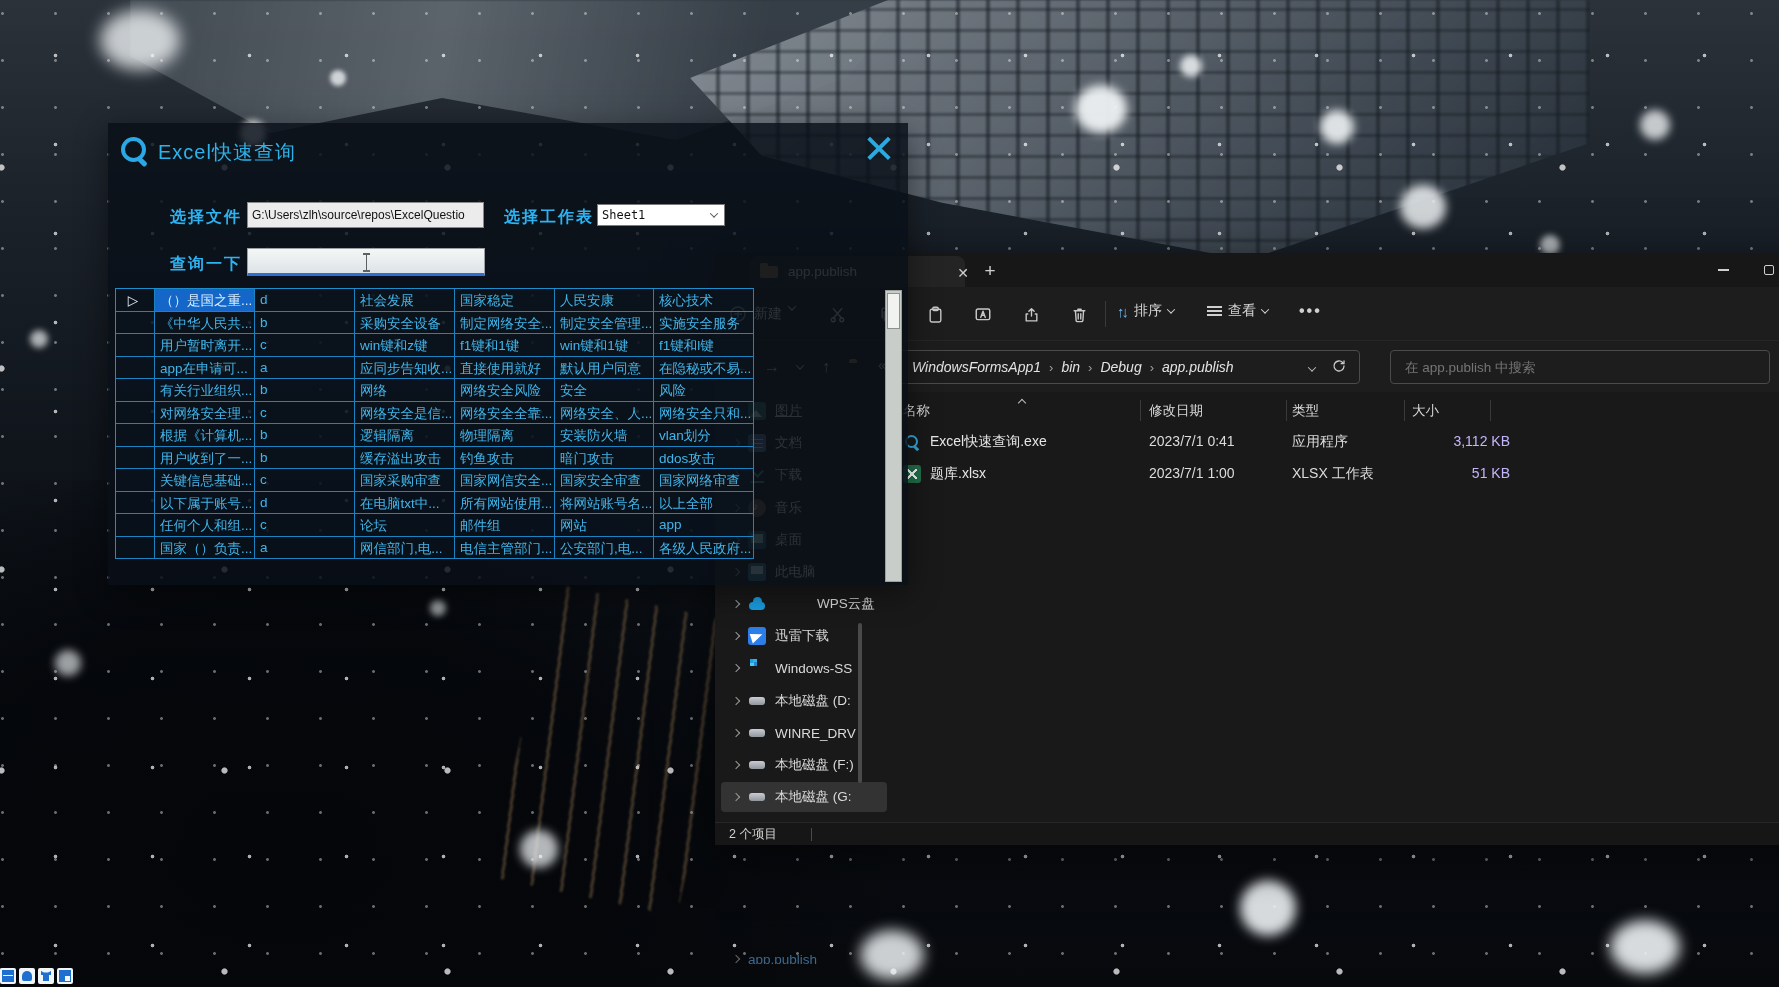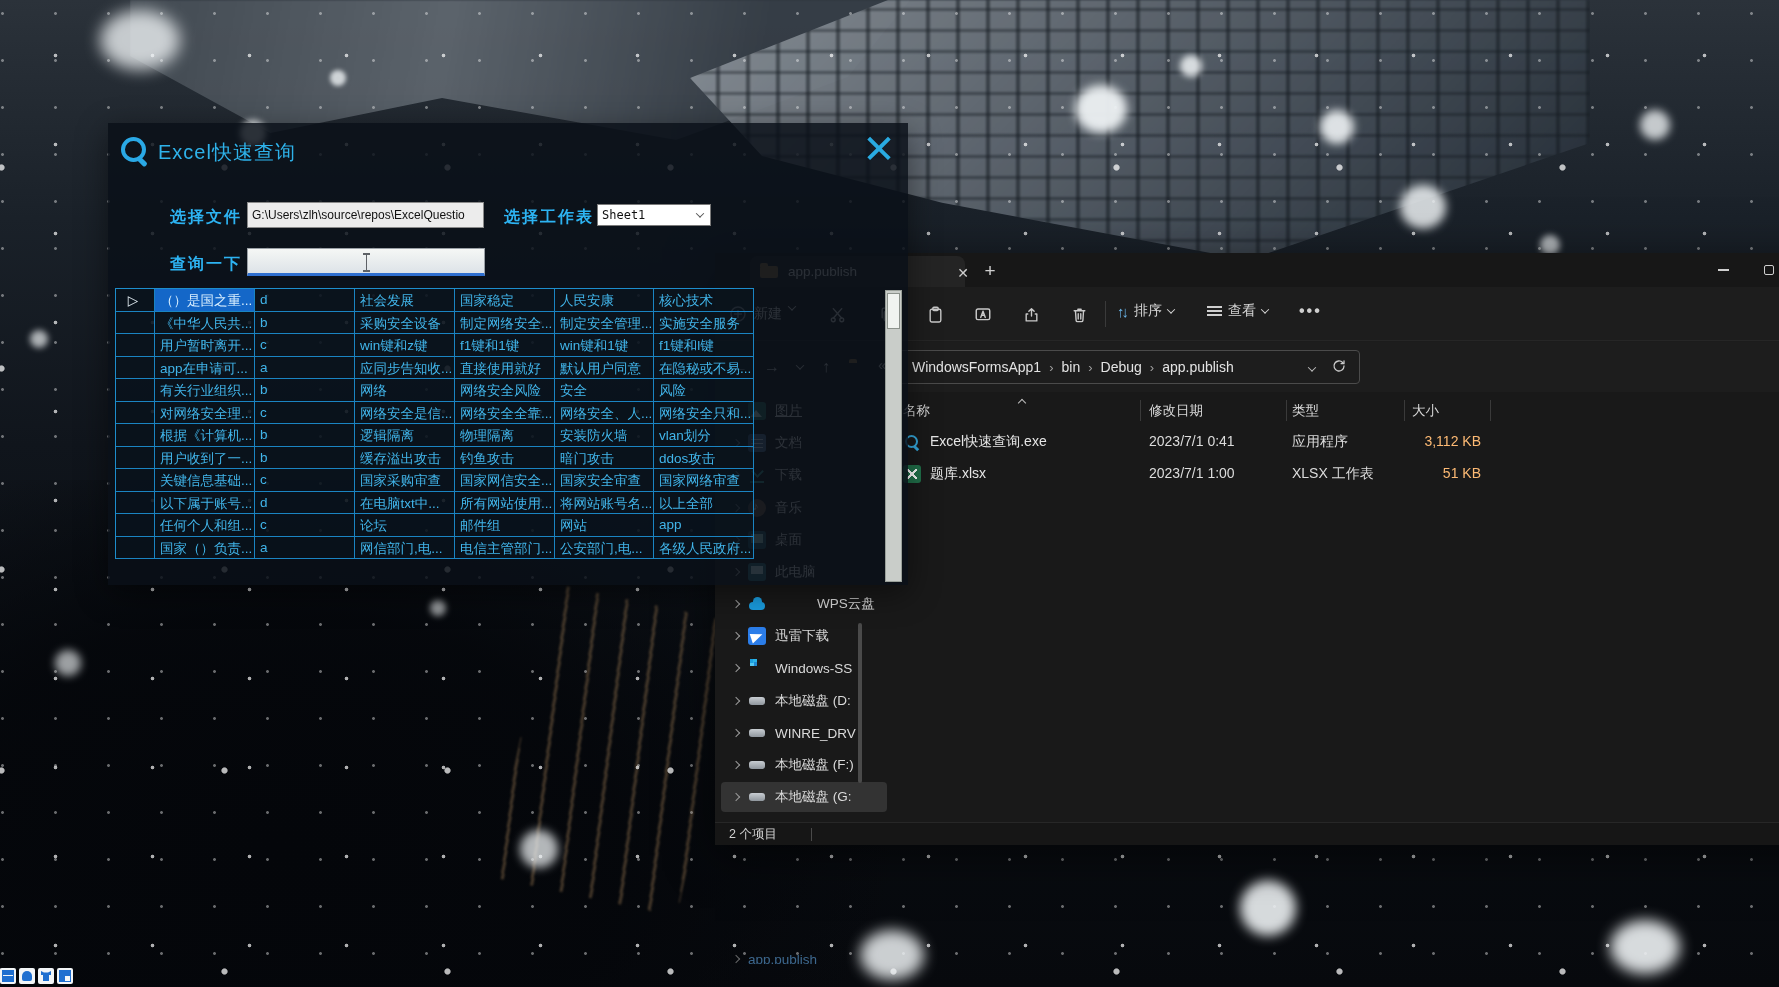--- a/index.html
+++ b/index.html
@@ -59,39 +59,39 @@
   .chev-u{transform:rotate(-135deg);}
   .ex-address{position:absolute;left:0;top:89px;right:0;height:50px;background:#1d1d1d;}
   .nav-btn{position:absolute;top:12px;width:26px;height:26px;color:#c9c9c9;font-size:16px;
            display:flex;align-items:center;justify-content:center;}
   .addr-folder{position:absolute;left:134px;top:20px;}
   .folder-ic{position:relative;width:18px;height:12px;background:#8a6d42;border-radius:2px;}
   .folder-ic::before{content:"";position:absolute;left:0;top:-3px;width:8px;height:4px;background:#8a6d42;border-radius:2px 2px 0 0;}
   .addr-laquo{position:absolute;left:163px;top:14px;color:#bdbdbd;font-size:15px;}
   .bc-box{position:absolute;left:182px;top:8px;width:463px;height:34px;border:1px solid #4b4b4b;border-radius:4px;
           display:flex;align-items:center;padding:0 8px;color:#e3e3e3;}
-  .bc-item{padding:0 6px;white-space:nowrap;}
+  .bc-item{padding:0 6px;white-space:nowrap;font-style:italic;}
   .bc-sep{color:#9f9f9f;font-size:13px;padding:0 2px;}
   .bc-dd{margin-left:auto;color:#bdbdbd;padding:0 8px;}
   .bc-refresh{color:#c9c9c9;padding:0 4px 0 8px;}
   .search-box{position:absolute;left:675px;top:8px;width:380px;height:34px;border:1px solid #4b4b4b;border-radius:4px;
           display:flex;align-items:center;padding:0 12px;}
   .search-box input{background:transparent;border:none;outline:none;color:#9a9a9a;font-size:13.5px;width:100%;
           font-family:"Liberation Sans","DejaVu Sans",sans-serif;}
   .ex-body{position:absolute;left:0;top:139px;right:0;bottom:23px;background:#191919;}
   .ex-headers{position:absolute;left:180px;top:5px;right:0;height:28px;color:#d8d8d8;font-size:13.5px;}
   .colh{position:absolute;top:5px;white-space:nowrap;}
   .col-div{position:absolute;top:3px;width:1px;height:21px;background:#3a3a3a;}
   .sort-asc{position:absolute;left:124px;top:-3px;color:#bdbdbd;}
   .file-row{position:absolute;left:180px;right:8px;height:32px;}
   .f-ic{position:absolute;left:8px;top:7px;width:18px;height:18px;}
   .f-name{position:absolute;left:35px;top:7px;white-space:nowrap;color:#e6e6e6;}
   .f-date{position:absolute;left:254px;top:7px;white-space:nowrap;color:#dcdcdc;}
   .f-type{position:absolute;left:397px;top:7px;white-space:nowrap;color:#dcdcdc;}
-  .f-size{position:absolute;left:510px;top:7px;width:76px;text-align:right;white-space:nowrap;color:#fdba74;}
+  .f-size{position:absolute;left:539px;top:7px;width:76px;text-align:right;white-space:nowrap;color:#c4b5fd;}
   .sidebar{position:absolute;left:0;top:0;width:178px;bottom:0;}
   .sb-item{position:absolute;left:6px;width:166px;height:30px;border-radius:4px;display:flex;align-items:center;
            gap:9px;padding:0 6px;color:#dadada;font-size:13.5px;white-space:nowrap;overflow:hidden;}
   .sb-item.sel{background:#333333;}
   .sb-item .chev{color:#9a9a9a;flex:none;margin-left:6px;}
   .sb-sub{color:#5a9bd4;opacity:.65;}
   .sb-scroll{position:absolute;left:143px;top:231px;width:4px;height:160px;background:#4a4a4a;border-radius:2px;}
   .ex-status{position:absolute;left:0;bottom:0;right:0;height:23px;background:#161616;border-top:1px solid #272727;
            display:flex;align-items:center;color:#d2d2d2;font-size:12.5px;}
   .st-text{margin-left:14px;}
@@ -131,21 +131,21 @@
           box-shadow:0 8px 30px rgba(0,0,0,.45);color:#37b4ef;}
   .app-title{position:absolute;left:50px;top:16px;font-size:20px;color:#2eb2ea;letter-spacing:1px;}
   .app-mag{position:absolute;left:10px;top:11px;width:34px;height:34px;}
   .app-mag::before{content:"";position:absolute;left:3px;top:3px;width:17px;height:17px;border:4px solid #2aa9e6;border-radius:50%;}
   .app-mag::after{content:"";position:absolute;left:22px;top:22px;width:11px;height:5px;background:#2aa9e6;transform:rotate(45deg);transform-origin:0 0;border-radius:2px;}
   .app-close{position:absolute;left:750px;top:4px;width:42px;height:44px;color:#29abe2;font-size:40px;font-weight:bold;
           display:flex;align-items:center;justify-content:center;line-height:1;}
   .frm-label{position:absolute;font-size:16px;font-weight:bold;color:#2db3f2;letter-spacing:2px;white-space:nowrap;}
   .file-input{position:absolute;left:139px;top:79px;width:237px;height:26px;background:#ececec;border:1px solid #8a8a8a;
           color:#111;font-size:12px;padding:0 4px;font-family:"Liberation Sans","DejaVu Sans",sans-serif;outline:none;white-space:nowrap;overflow:hidden;line-height:24px;}
-  .combo{position:absolute;left:489px;top:81px;width:114px;height:22px;background:#fff;border:1px solid #7a7a7a;
+  .combo{position:absolute;left:489px;top:81px;width:128px;height:22px;background:#fff;border:1px solid #7a7a7a;
           color:#111;display:flex;align-items:center;padding:0 4px;font-family:"DejaVu Sans Mono",monospace;font-size:12px;}
   .combo .chev{color:#555;margin-left:auto;margin-right:3px;}
   .query-input{position:absolute;left:139px;top:125px;width:238px;height:28px;
           background:linear-gradient(180deg,#f5f7f5,#dde3e8);border:1px solid #9aa0a6;border-bottom:3px solid #2f6fd0;}
   .ibeam{position:absolute;left:254px;top:130px;width:9px;height:20px;}
   .ibeam::before{content:"";position:absolute;left:3.5px;top:1px;bottom:1px;width:1.6px;background:#5d6166;}
   .ibeam::after{content:"";position:absolute;left:1px;top:0;width:7px;height:1.6px;background:#5d6166;box-shadow:0 17px 0 #5d6166;}
   .grid{position:absolute;left:7px;top:165px;width:639px;border-top:1px solid #1d8dcc;border-left:1px solid #1d8dcc;font-size:13.5px;}
   .g-row{display:flex;height:22.5px;}
   .g-row.g-head{height:24px;}
@@ -297,20 +297,23 @@
             <div class="bc-sep">›</div>
             <div class="bc-item">app.publish</div>
           </span>
         <span class="bc-dd"><span class="chev chev-d"></span></span>
         <span class="bc-refresh">
           <svg class="lin" width="16" height="16" viewBox="0 0 16 16">
               <path d="M13 8a5 5 0 1 1-1.4-3.5M13 2.8v2.9h-2.9"></path>
             </svg>
         </span>
       </div>
+      <div class="search-box">
+        <input placeholder="在 app.publish 中搜索" style="">
+      </div>
     </div>
 
     <div class="ex-body">
       <div class="sidebar" id="sidebar">
           <div class="sb-item" style="top: 4px;">
             <div class="chev chev-r" style="width: 6px;"></div>
             <div class="ic ic-pictures"></div>
             <div style="overflow: hidden; text-decoration: underline;">图片</div>
           </div>
           <div class="sb-item" style="top: 36px;">

